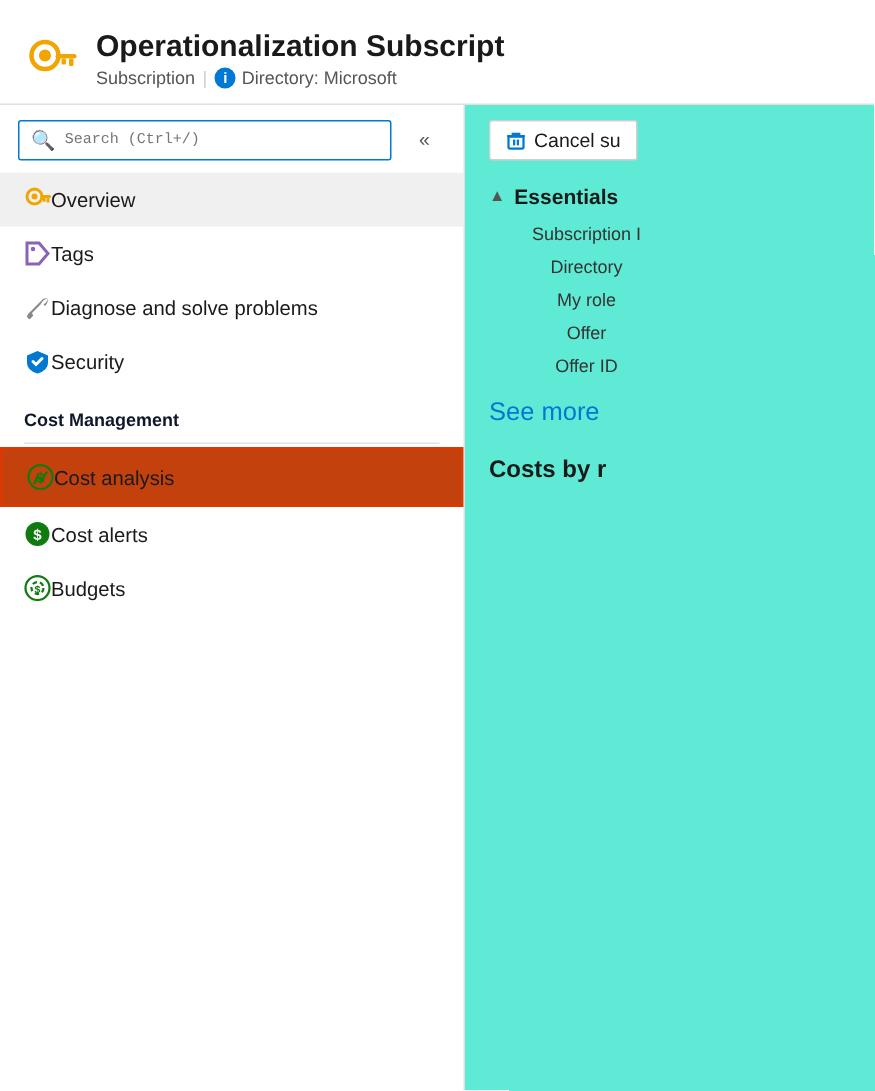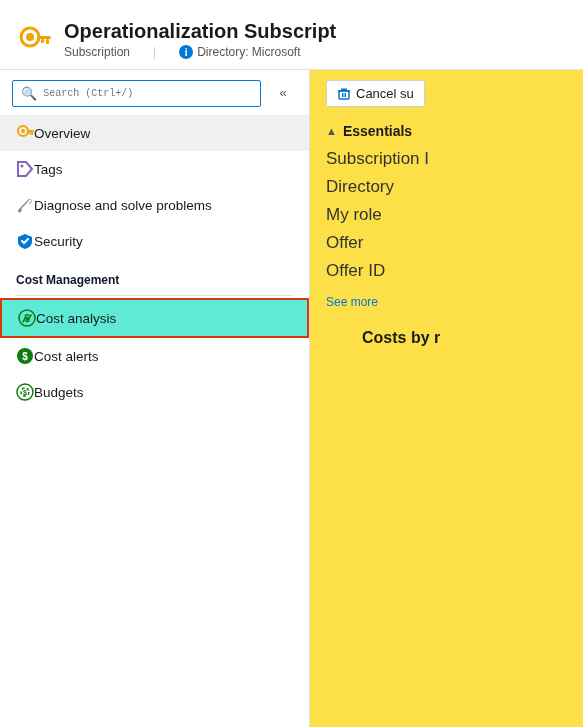--- a/index.html
+++ b/index.html
@@ -31,21 +31,21 @@
     }
     .header-text h1 {
       font-size: 20px;
       font-weight: 600;
       color: #1a1a1a;
       white-space: nowrap;
     }
     .header-sub {
       display: flex;
       align-items: center;
-      gap: 23px;
+      gap: 5px;
       margin-top: 2px;
       font-size: 12px;
       color: #555;
     }
     .header-sub-sep {
       color: #ccc;
     }
     .header-sub-info {
       display: flex;
       align-items: center;
@@ -170,42 +170,42 @@
       text-transform: none;
     }
     .nav-divider {
       height: 1px;
       background: #e0e0e0;
       margin: 2px 16px;
     }
 
     
     .nav-item.highlighted {
-      background: #5eead4;
+      background: #c2410c;
       border: 2px solid #d83b01;
     }
 
     
     .nav-list::-webkit-scrollbar {
       width: 6px;
     }
     .nav-list::-webkit-scrollbar-track {
       background: #f5f5f5;
     }
     .nav-list::-webkit-scrollbar-thumb {
       background: #c8c8c8;
       border-radius: 3px;
     }
 
     
     .right-panel {
       flex: 1;
       padding: 0 16px;
       overflow-y: auto;
-      background: #fde047;
+      background: #5eead4;
     }
 
     
     .toolbar-row {
       display: flex;
       align-items: center;
       padding: 10px 0 8px 0;
       gap: 8px;
     }
     .toolbar-btn {
@@ -238,48 +238,48 @@
     }
     .essentials-table {
       width: 100%;
       margin-bottom: 10px;
     }
     .essentials-row {
       display: flex;
       padding: 4px 0;
     }
     .essentials-label {
-      font-size: 17px;
+      font-size: 12px;
       color: #333;
       width: 130px;
       flex-shrink: 0;
+      text-align: center;
     }
     .essentials-value {
       font-size: 12.5px;
       color: #0078d4;
     }
     .essentials-value.plain {
       color: #1a1a1a;
     }
 
     .see-more-link {
-      font-size: 12px;
+      font-size: 17px;
       color: #0078d4;
       cursor: pointer;
       display: block;
       margin: 4px 0 12px 0;
     }
 
     
     .costs-header {
       font-size: 16px;
       font-weight: 600;
       color: #1a1a1a;
       padding: 8px 0 4px 0;
-      margin-left: 36px;
     }
   </style>
 </head>
 <body>
 
 <div class="header">
   <div class="header-icon">
     
     <svg width="36" height="36" viewBox="0 0 36 36">
       <circle cx="14" cy="14" r="9" fill="none" stroke="#f0a500" stroke-width="3"></circle>

